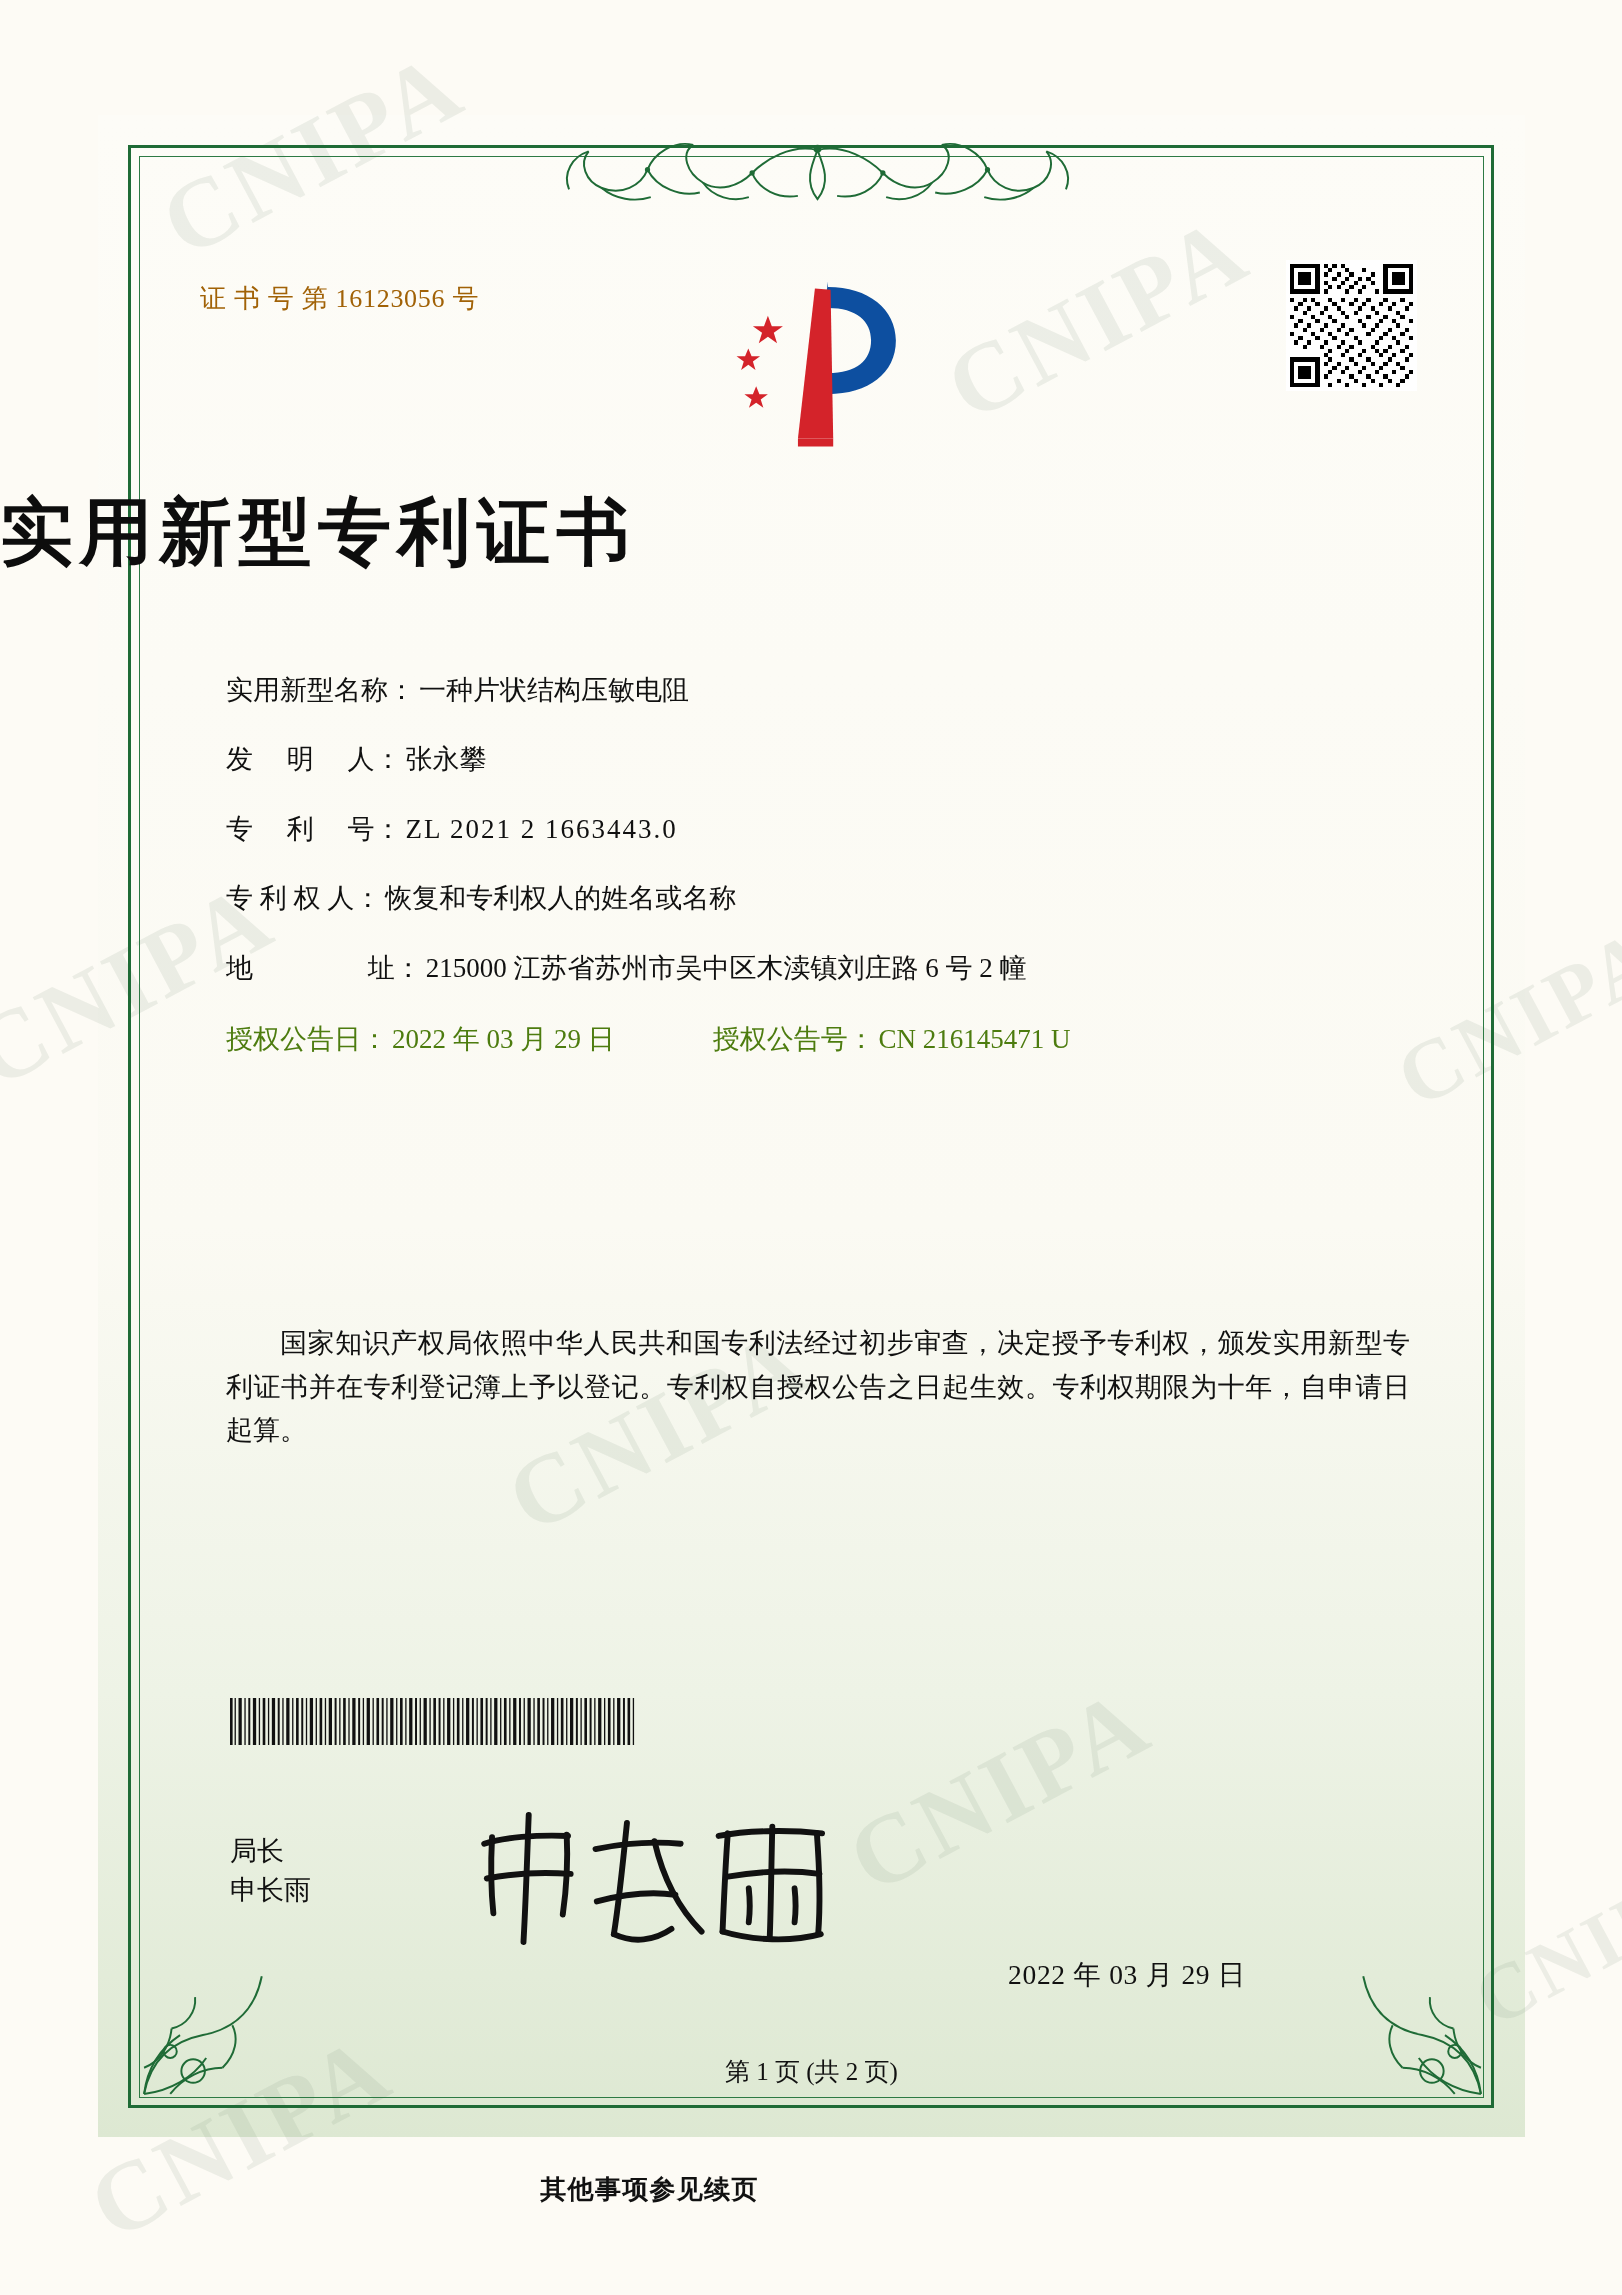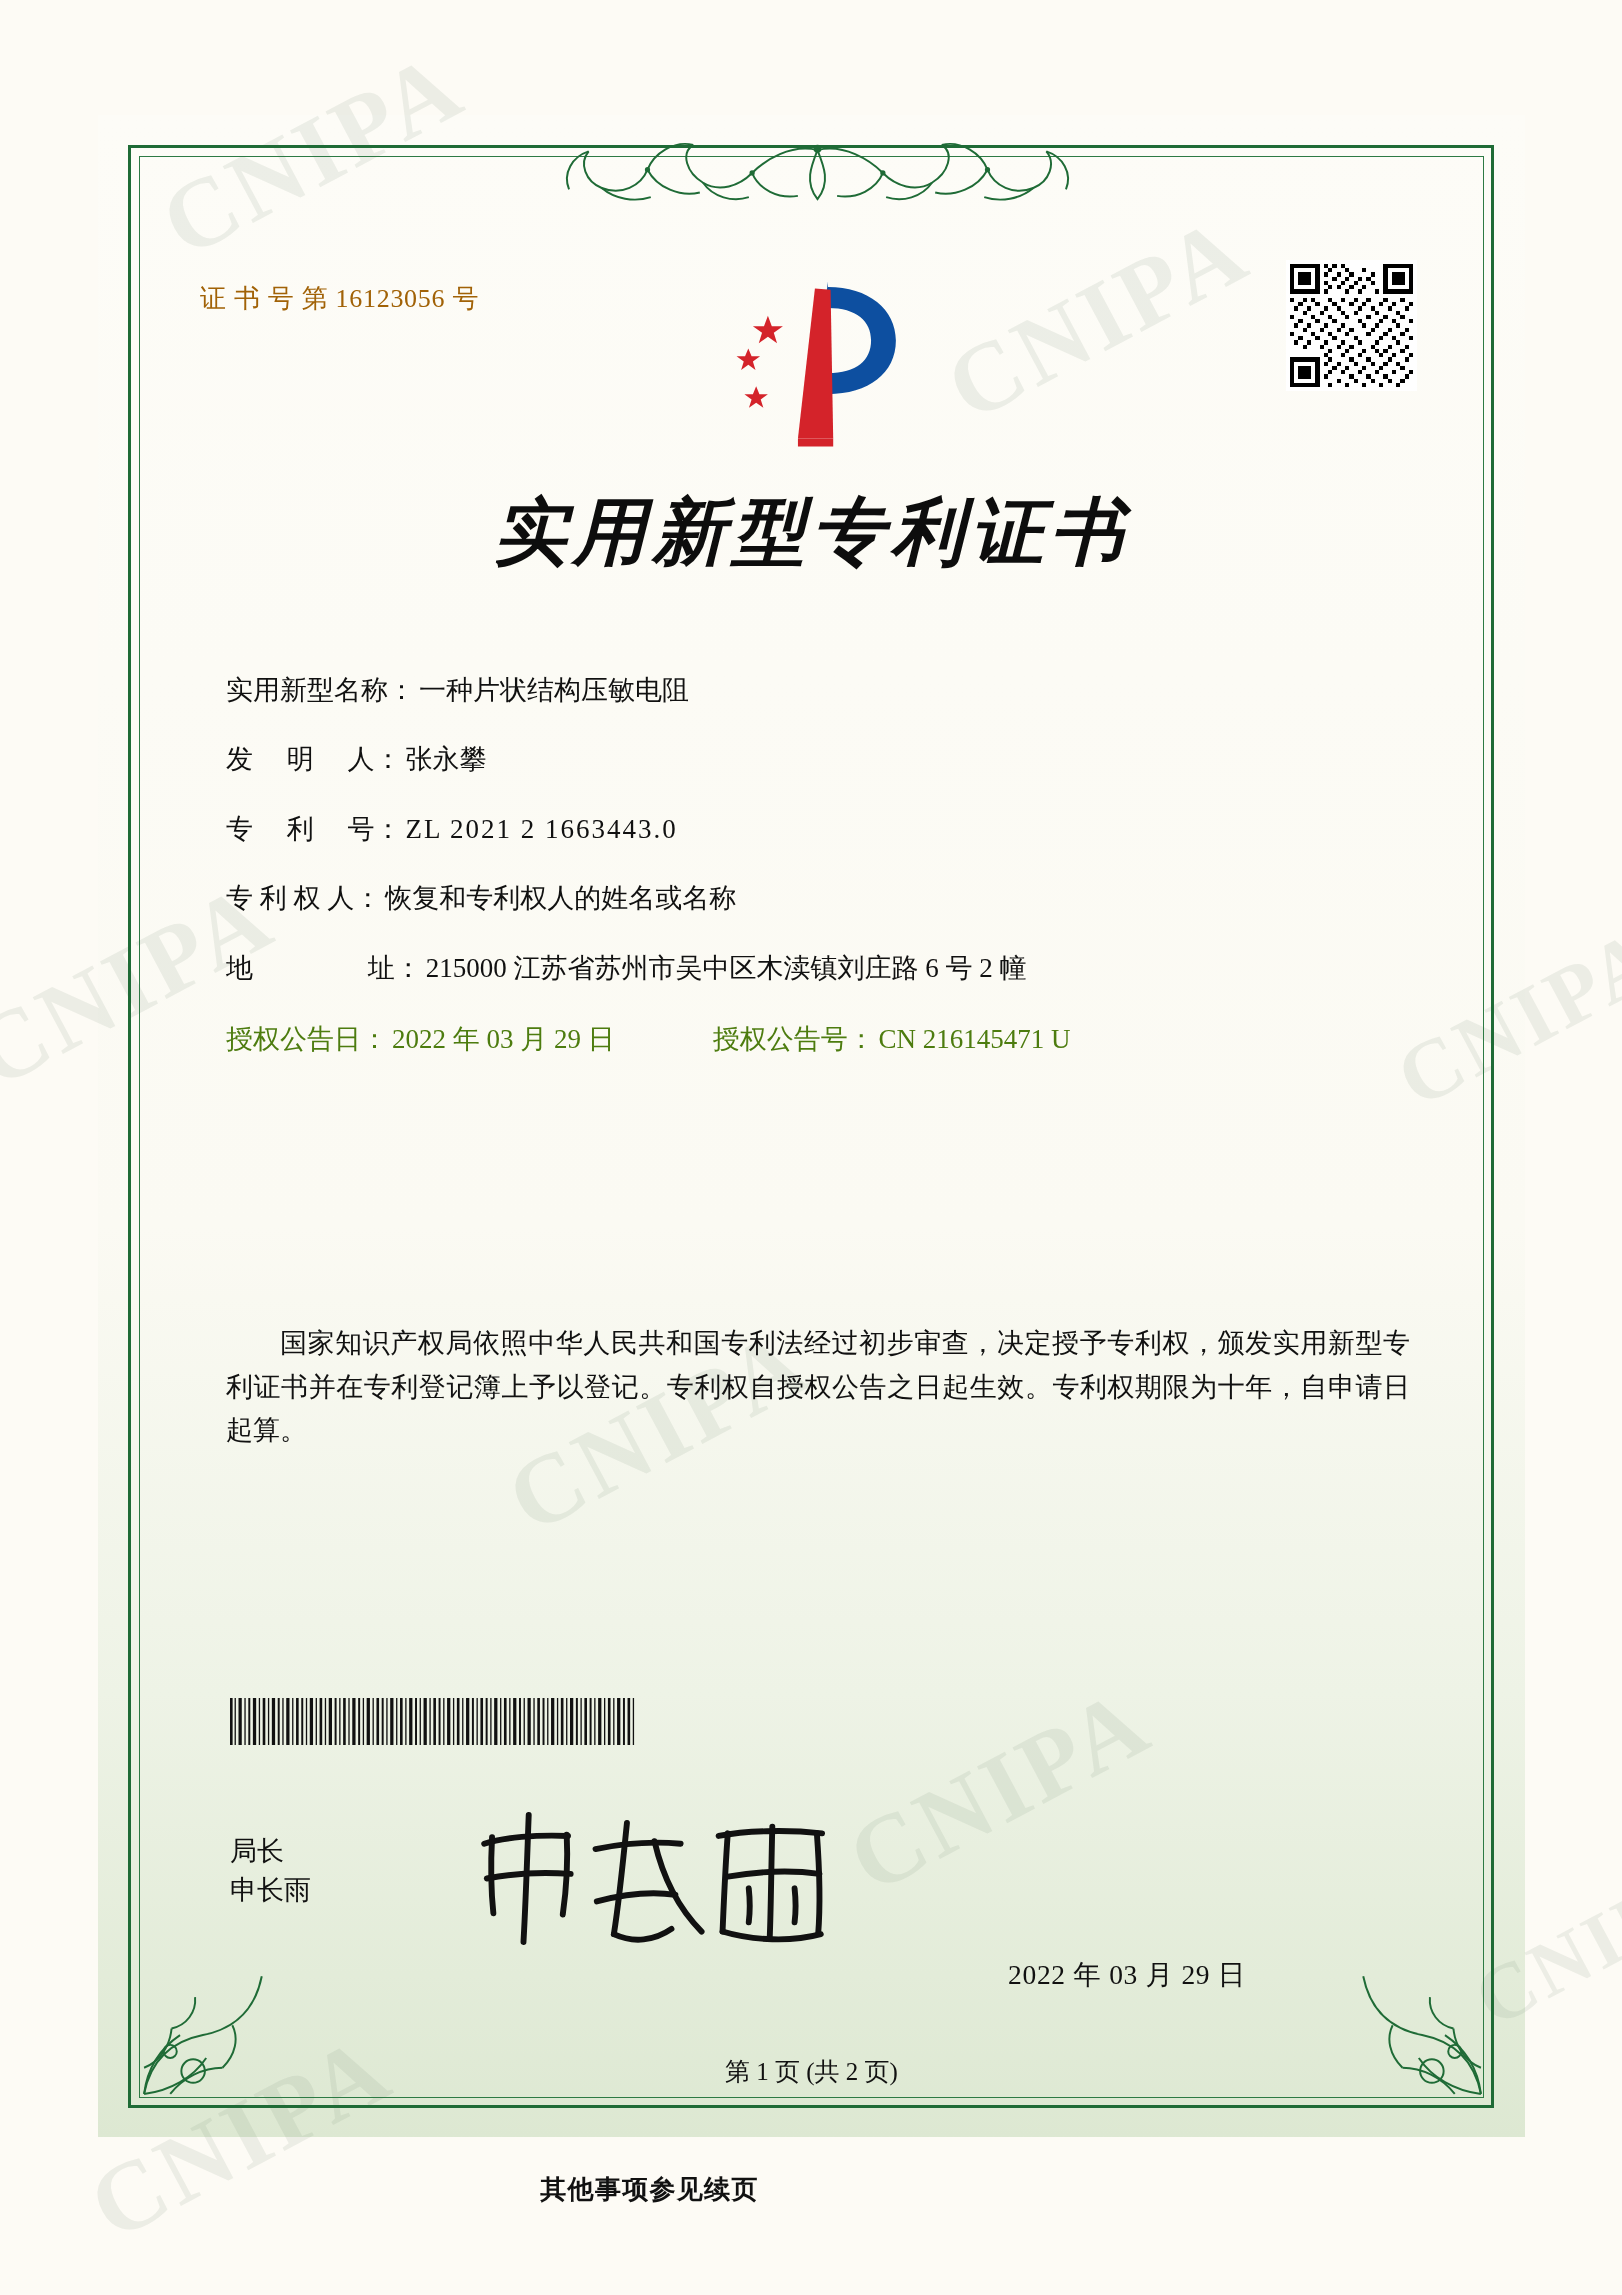--- a/index.html
+++ b/index.html
@@ -123,27 +123,26 @@
     width: 222px;
     height: 190px;
   }
 
   
   .title {
     position: absolute;
     left: 0;
     top: 484px;
     width: 1623px;
-    text-align: center;
+    text-align: left;
     font-size: 73px;
     font-weight: bold;
     color: #0d0d0d;
     letter-spacing: 6.5px;
     font-family: "Liberation Serif", "DejaVu Serif", serif;
-    font-style: italic;
   }
 
   
   .fields {
     position: absolute;
     left: 226px;
     top: 674px;
     width: 1178px;
   }
   .field-row {

